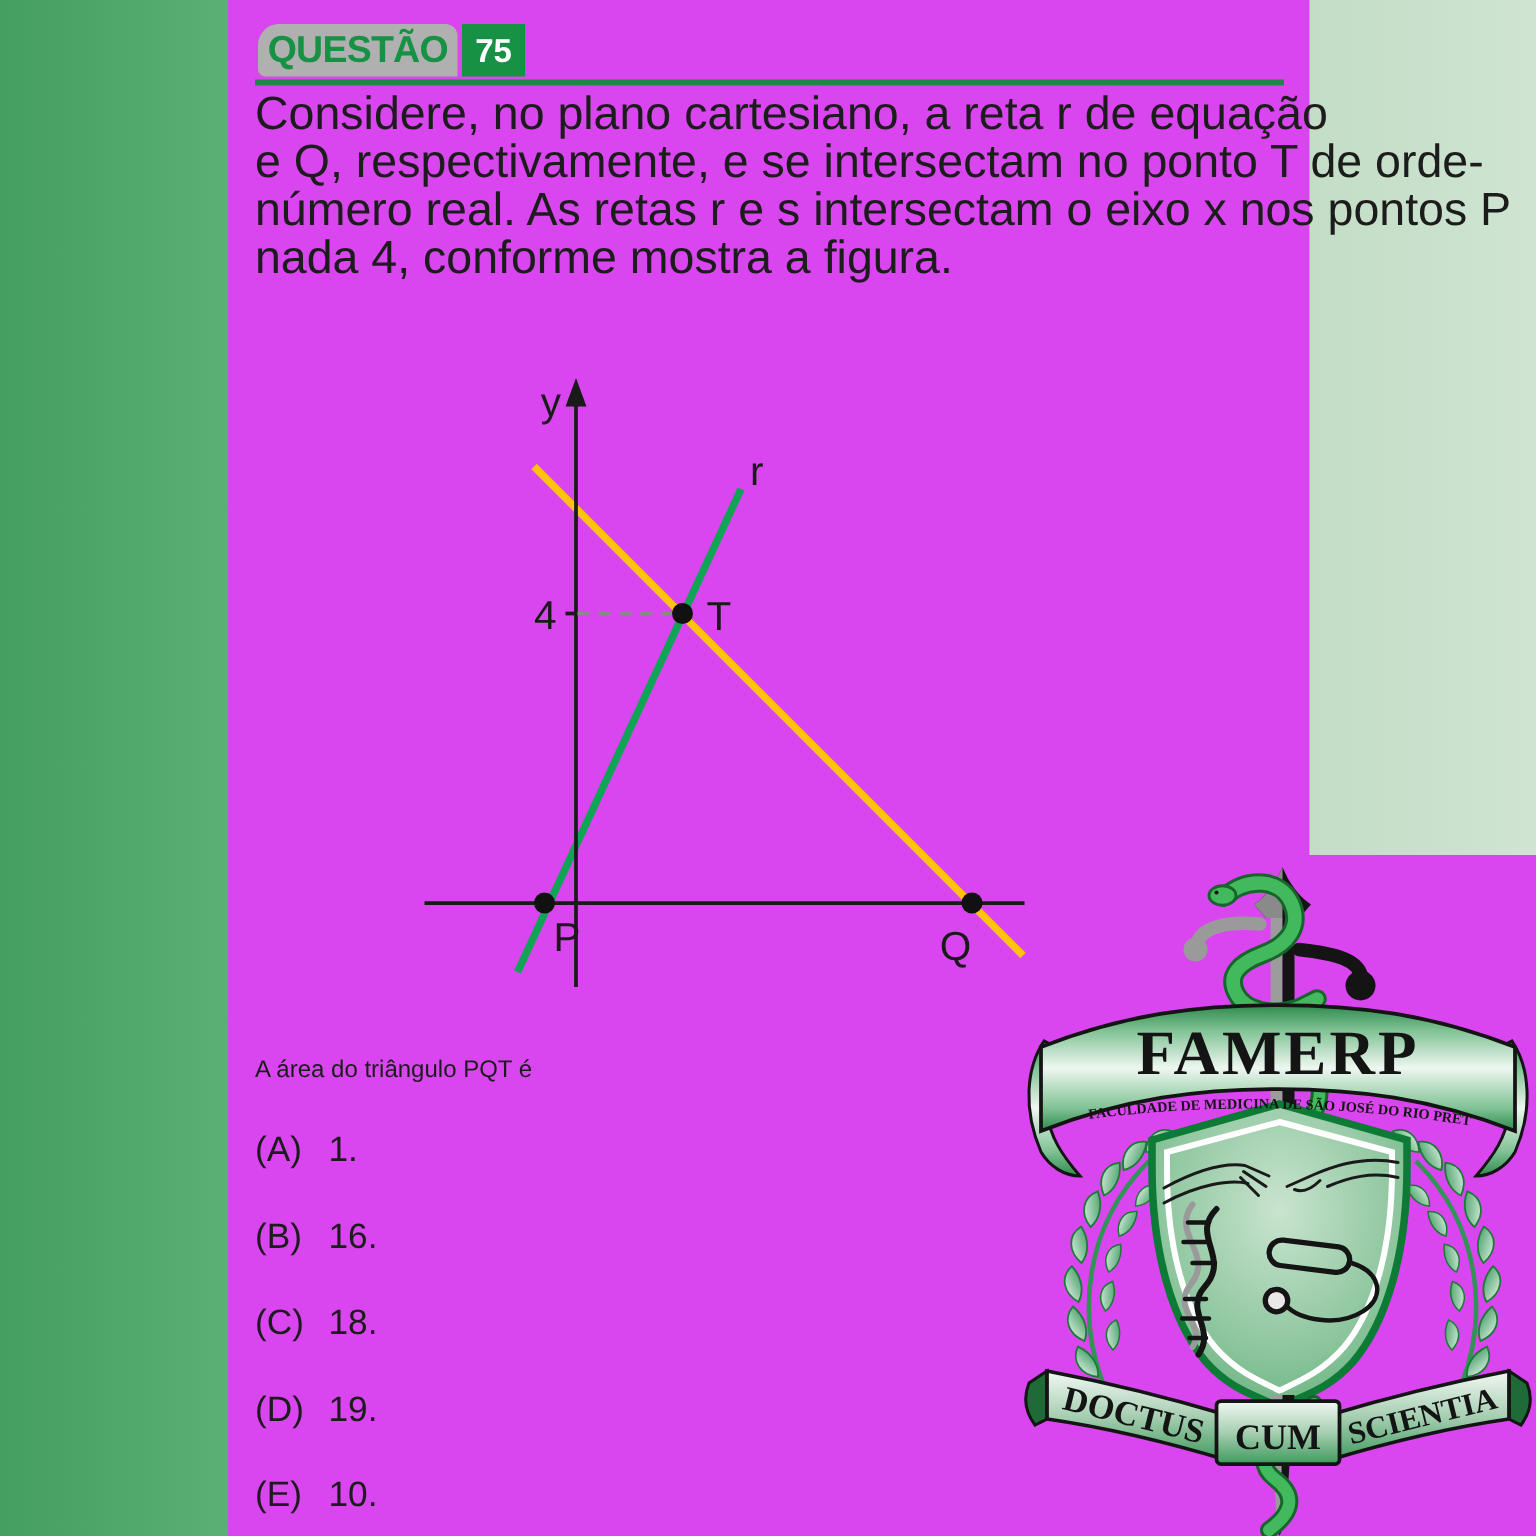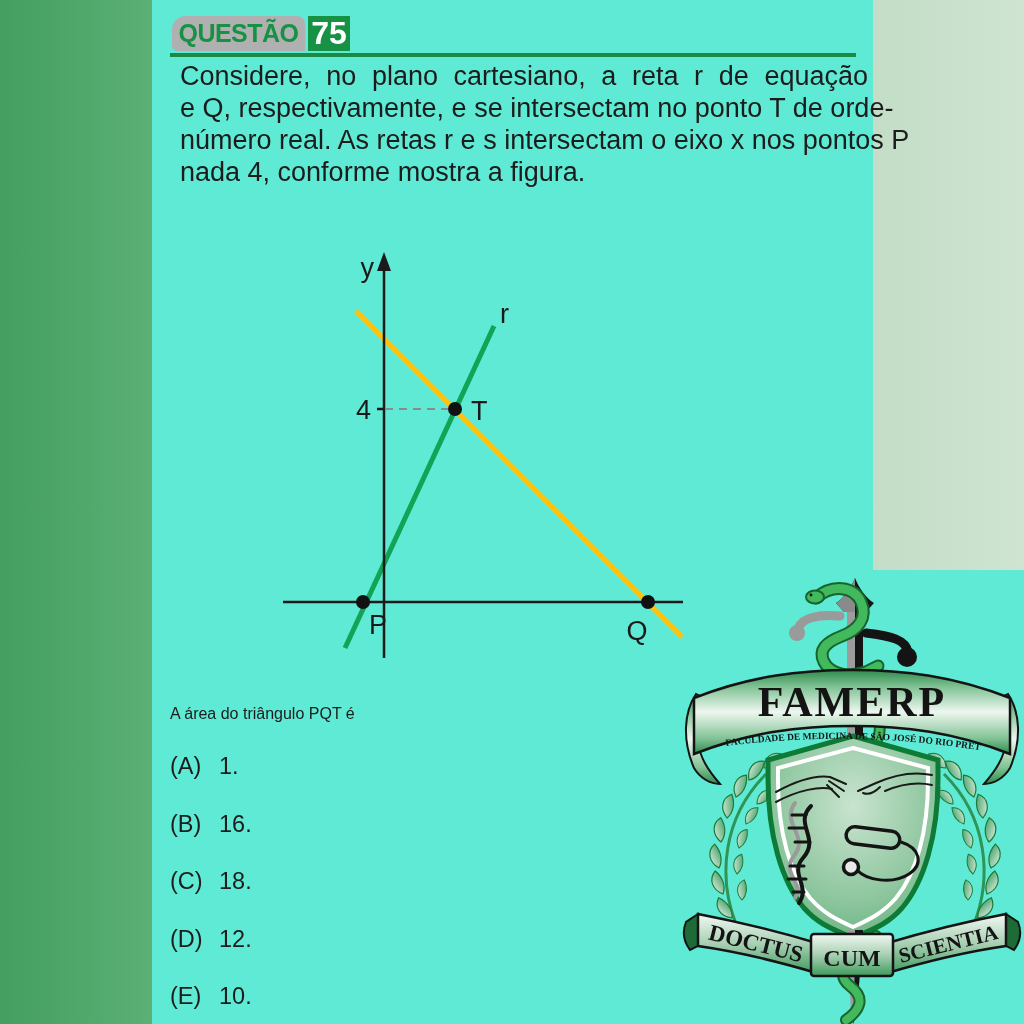--- a/index.html
+++ b/index.html
@@ -1,29 +1,29 @@
 <!DOCTYPE html>
 <html><head>
 <meta charset="utf-8">
 <style>
   html,body{margin:0;padding:0;background:#fff;}
-  .page{position:relative;width:1024px;height:1024px;overflow:hidden;background:#5eead4;
+  .page{position:relative;width:1024px;height:1024px;overflow:hidden;background:#d946ef;
         font-family:"Liberation Sans","DejaVu Sans",sans-serif;color:#1c1c1c;}
   .left-bar{position:absolute;left:0;top:0;width:152px;height:1024px;
         background:linear-gradient(to right,#449f60,#5bb075);}
   .tr-panel{position:absolute;left:873px;top:0;width:151px;height:570px;
         background:linear-gradient(to right,#c3ddc6,#cfe5d2);}
   .header{position:absolute;left:172px;top:16px;display:flex;gap:3px;}
   .q-tab{width:133px;height:35px;background:#b0b0b0;border-radius:14px 8px 0 5px;
         display:flex;align-items:center;justify-content:center;}
   .q-tab span{color:#179245;font-weight:bold;font-size:25px;letter-spacing:-0.5px;}
   .q-num{width:42px;height:35px;background:#179245;display:flex;align-items:center;justify-content:center;
-        color:#fff;font-weight:bold;font-size:32px;}
+        color:#fff;font-weight:bold;font-size:22px;}
   .rule{position:absolute;left:170px;top:53px;width:686px;height:4px;background:#1a8a45;}
-  .qtext{position:absolute;left:180px;top:60px;width:688px;font-size:27px;line-height:32px;}
+  .qtext{position:absolute;left:170px;top:60px;width:688px;font-size:31px;line-height:32px;}
   .qline{text-align:justify;text-align-last:justify;white-space:nowrap;}
   .qline.last{text-align:right;text-align-last:left;}
   .fig{position:absolute;left:278px;top:248px;width:412px;height:418px;}
   .stem{position:absolute;left:170px;top:701px;font-size:16px;line-height:26px;}
   .options{position:absolute;left:170px;top:753px;display:flex;flex-direction:column;gap:31.5px;}
   .option{display:flex;font-size:23.5px;line-height:26px;}
   .opt-letter{width:49px;}
   .logo{position:absolute;left:680px;top:578px;width:344px;height:446px;}
   svg text{font-family:"Liberation Sans","DejaVu Sans",sans-serif;}
   .serif{font-family:"Liberation Serif","DejaVu Serif",serif;}
@@ -86,21 +86,21 @@
     <div class="option">
       <span class="opt-letter">(B)</span>
       <span>16.</span>
     </div>
     <div class="option">
       <span class="opt-letter">(C)</span>
       <span>18.</span>
     </div>
     <div class="option">
       <span class="opt-letter">(D)</span>
-      <span>12.</span>
+      <span>19.</span>
     </div>
     <div class="option">
       <span class="opt-letter">(E)</span>
       <span>10.</span>
     </div>
   </div>
 
   <svg class="logo" viewBox="0 0 344 446">
     <defs>
       <linearGradient id="bannerGrad" x1="0" y1="0" x2="0" y2="1">

